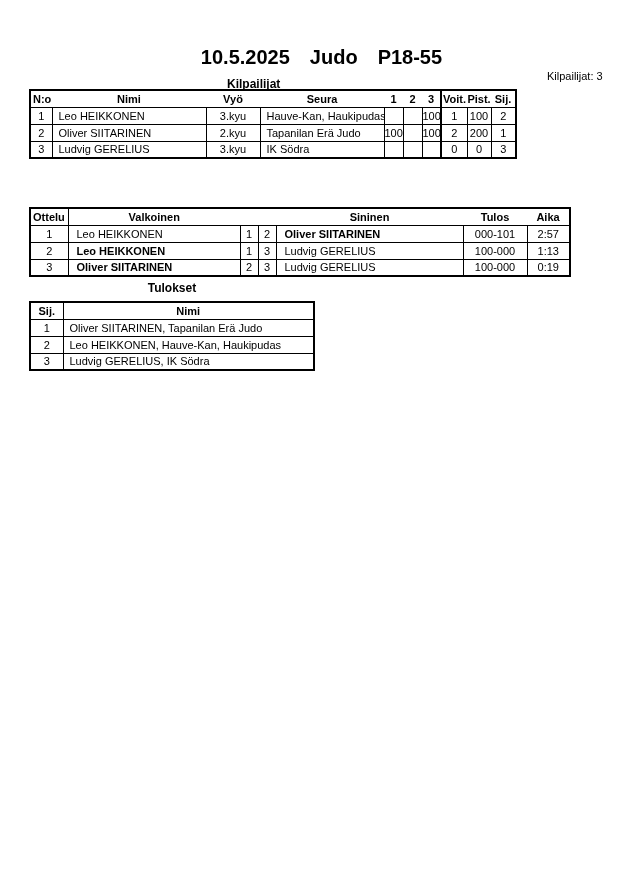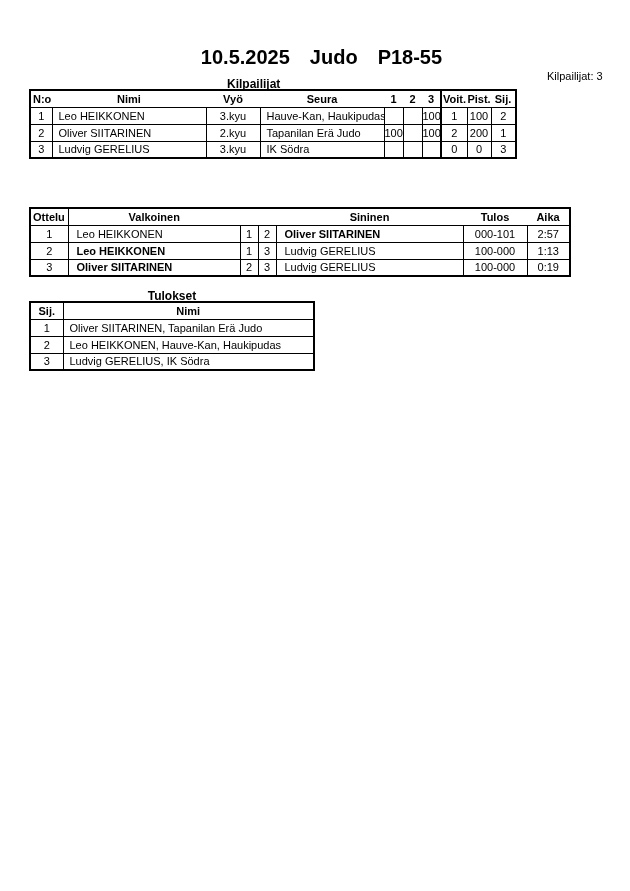--- a/index.html
+++ b/index.html
@@ -19,21 +19,21 @@
     display:flex; justify-content:center; column-gap:20px;
     padding-left:13px;
     font-size:20px; font-weight:bold; line-height:22px;
     white-space:pre;
     align-items:flex-end;
   }
   .section-label { position:absolute; font-size:12px; font-weight:bold; line-height:13px; }
   .lbl-kilpailijat { top:78px; left:208px;margin-left:19px; }
   .competitors-count { position:absolute; top:70px; left:547px; font-size:11px; line-height:12px; }
   .lbl-ottelut  { top:175px; left:29px; width:542px; text-align:center; }
-  .lbl-tulokset { top:290px; left:29px; width:286px; text-align:center; }
+  .lbl-tulokset { top:282px; left:29px; width:286px; text-align:center; }
 
   
   table {
     position:absolute;
     border-collapse:collapse;
     table-layout:fixed;
     border:2px solid #000;
     background:#fff;
   }
   td, th {

